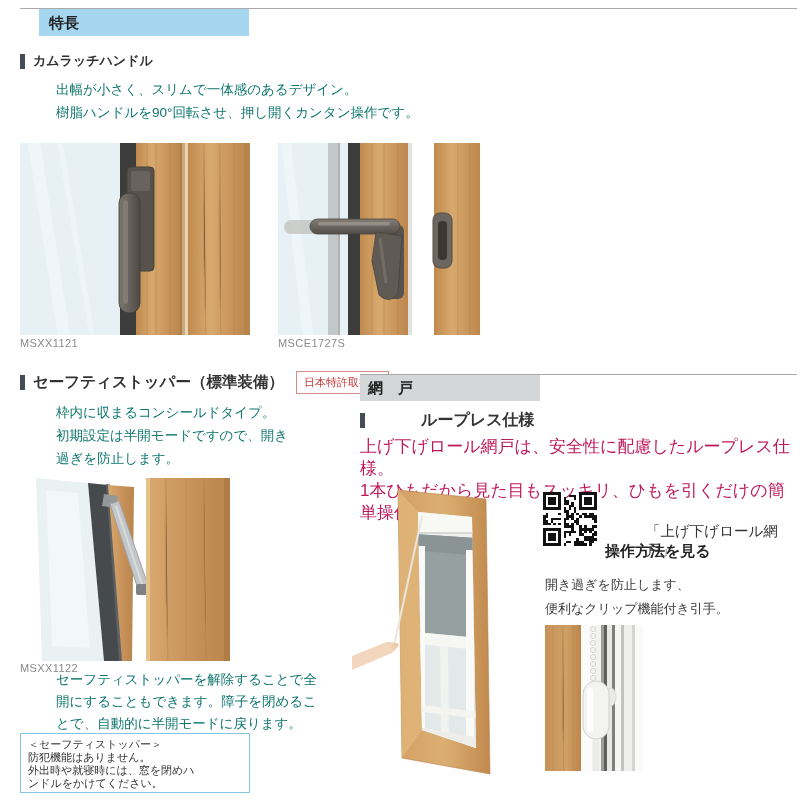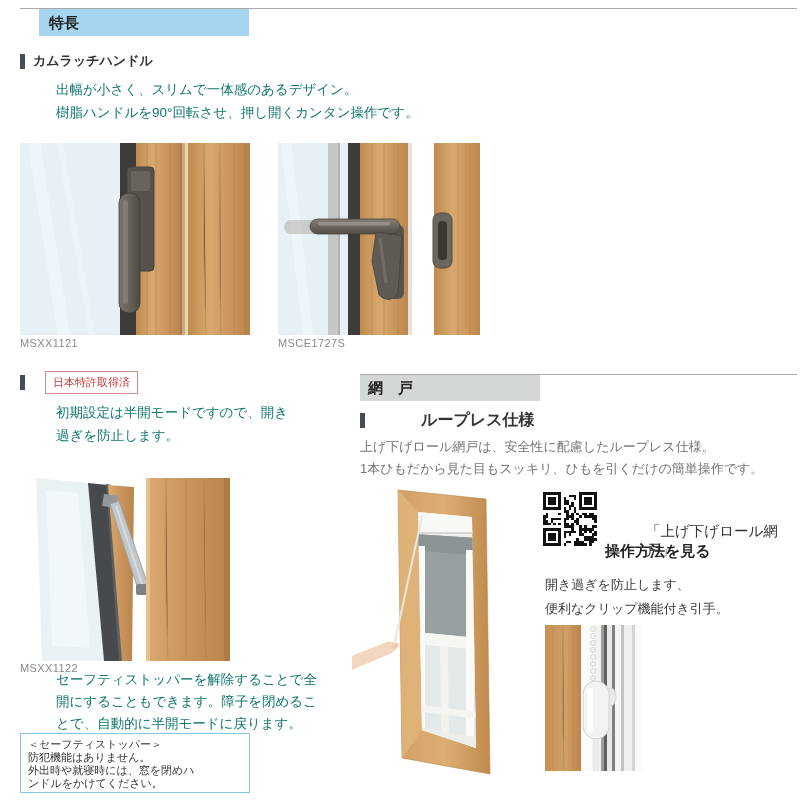--- a/index.html
+++ b/index.html
@@ -9,21 +9,21 @@
   .rule{height:1px;background:#aaa;}
   .sec-header{font-size:15px;font-weight:bold;color:#222;line-height:27px;padding-left:10px;box-sizing:border-box;}
   .hdr-blue{background:#a6d6ef;}
   .hdr-gray{background:#d4d7d7;}
   .heading{display:flex;align-items:center;font-weight:bold;color:#333;}
   .h-bullet{display:inline-block;width:5px;height:15px;background:#454c55;margin-right:8px;flex:0 0 auto;}
   .h1-text{font-size:13px;}
   .h2-text{font-size:15.5px;}
   .badge{display:inline-block;margin-left:12px;border:1px solid #d08a8a;color:#c4393b;font-size:11px;line-height:1;padding:5px 7px;background:#fffdfd;font-weight:normal;}
   .body-txt{font-size:13.5px;line-height:23px;color:#0f766e;margin-left:36px;}
-  .body-txt-r{font-size:13px;line-height:22px;color:#737373;}
+  .body-txt-r{font-size:17px;line-height:22px;color:#be185d;}
   .caption{font-size:11px;color:#8a8a8a;letter-spacing:.4px;}
   .qr-title{font-size:15px;font-weight:bold;color:#222;margin-top:48px;}
   .qr-sub{font-size:14.5px;color:#333;}
   .clip-note{font-size:13px;line-height:24px;color:#3a3a3a;}
   .notice{display:flex;border:1px solid #85c6e6;background:#fff;box-sizing:border-box;}
   .notice-label{width:44px;display:flex;align-items:center;justify-content:center;color:#2e96ce;font-size:11.5px;border-right:1px solid #85c6e6;background:#fdfeff;flex:0 0 auto;}
   .notice-body{padding:4px 7px;font-size:11px;line-height:13px;color:#333;width:176px;}
   svg{display:block;}
 </style>
 </head>
@@ -112,24 +112,26 @@
       <rect x="32" y="76" width="90" height="15" rx="7.5" fill="url(#b2)" stroke="#47433d" stroke-width="0.8"></rect>
       <rect x="40" y="79" width="72" height="3.5" rx="1.7" fill="#9c968e" opacity="0.8"></rect>
       <path d="M98,89 L124,93 L120,150 Q112,162 101,152 L94,118 Z" fill="#5f5a53" stroke="#47433d" stroke-width="0.8"></path>
       <path d="M102,95 L108,140" stroke="#7a756d" stroke-width="3" opacity="0.7"></path>
     </svg>
   </div>
   <div class="abs caption" style="left:278px;top:337px;">MSCE1727S</div>
 
   <div class="abs heading" style="left:20px;top:371px;">
     <span class="h-bullet"></span>
+    <span class="h2-text">セーフティストッパー（標準装備）</span>
     <span class="badge">日本特許取得済</span>
   </div>
 
   <div class="abs body-txt" style="left:20px;top:401px;width:244px;">
+    <div>枠内に収まるコンシールドタイプ。</div>
     <div>初期設定は半開モードですので、開き過ぎを防止します。</div>
   </div>
 
   <div class="abs" style="left:20px;top:478px;">
     <svg width="230" height="183" viewBox="0 0 230 183">
       <defs>
         <linearGradient id="w3" x1="0" y1="0" x2="1" y2="0">
           <stop offset="0" stop-color="#d9aa6f"></stop>
             <stop offset="0.5" stop-color="#c9945c"></stop>
             <stop offset="1" stop-color="#ba854b"></stop>

